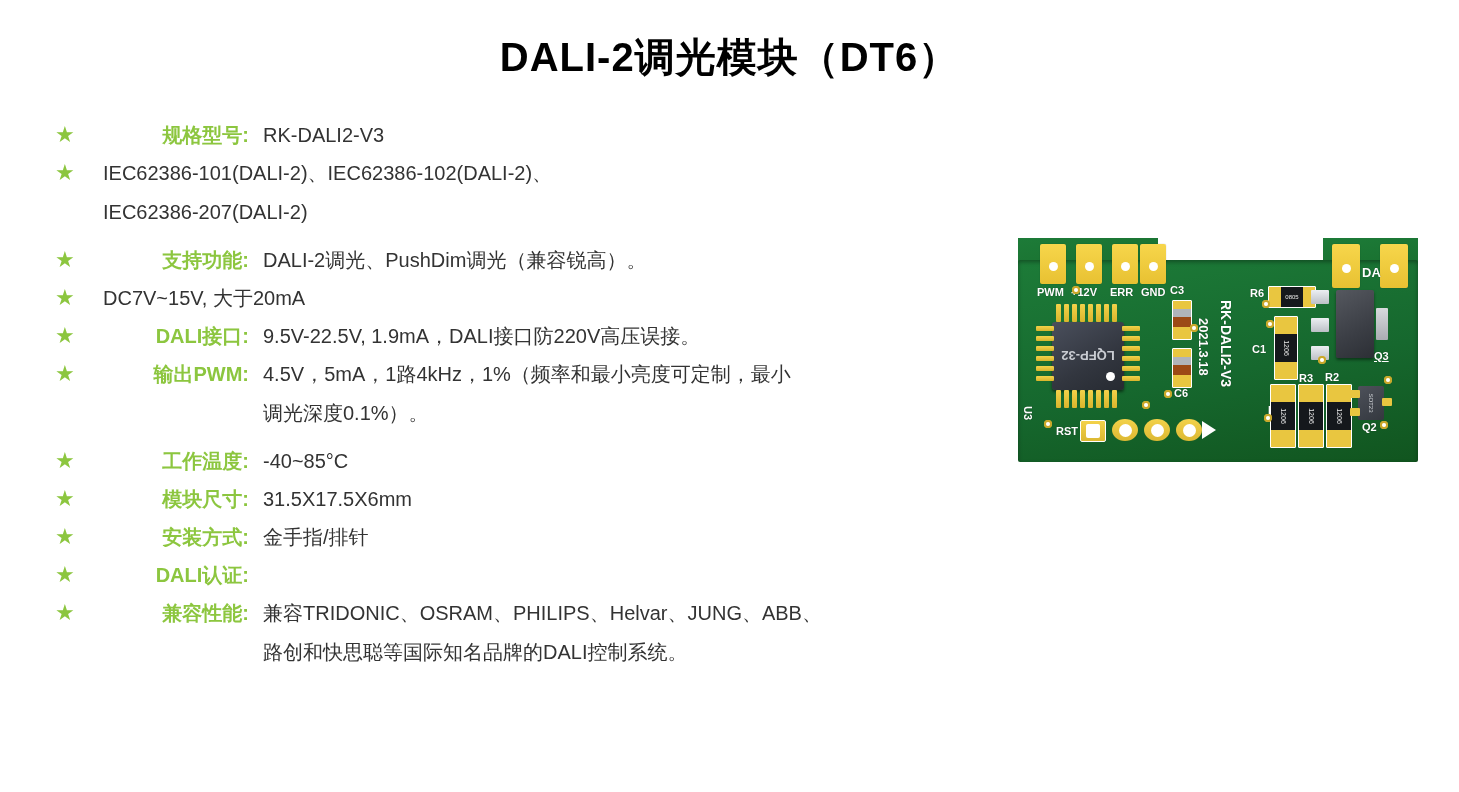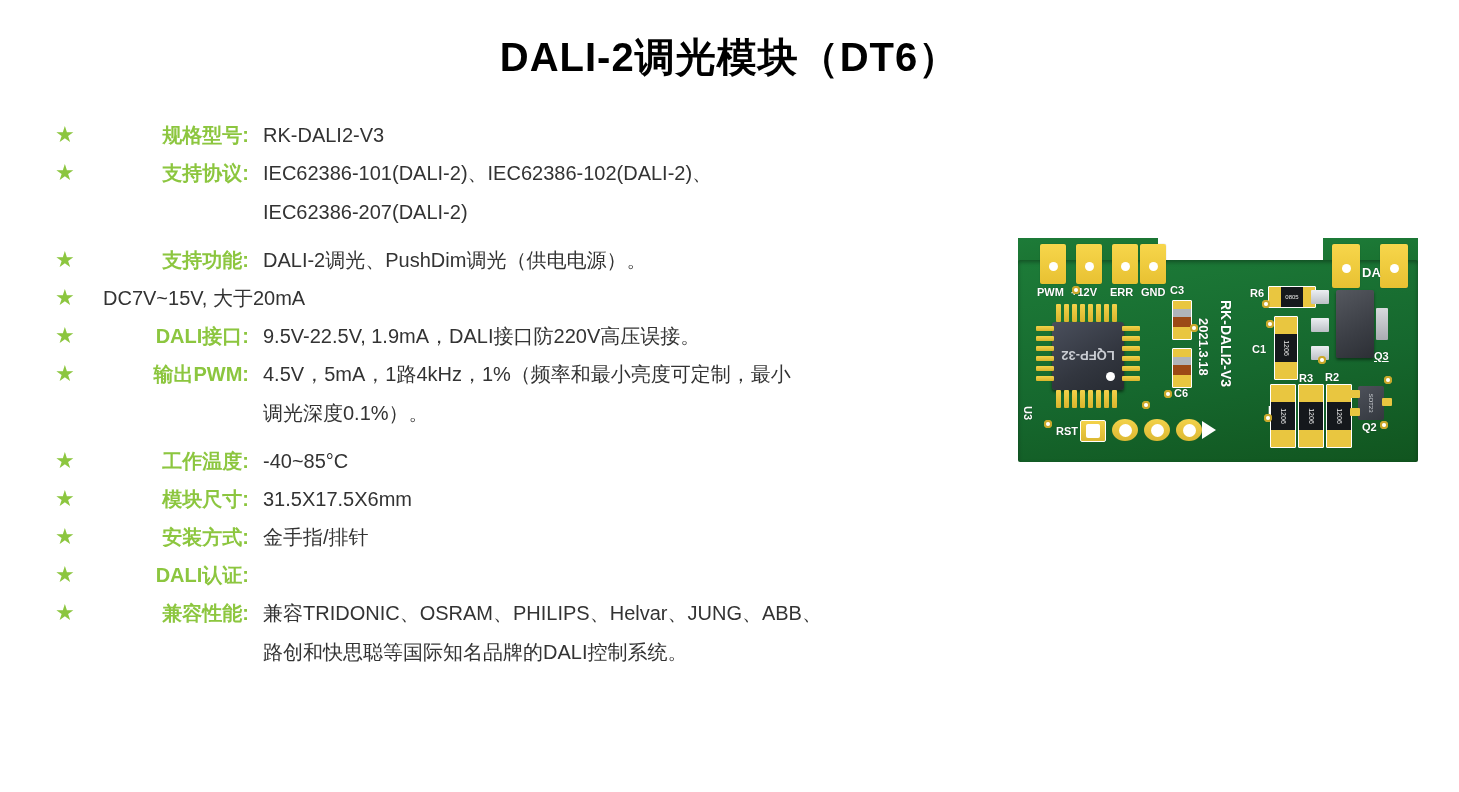--- a/index.html
+++ b/index.html
@@ -223,31 +223,30 @@
   <div class="spec-list" id="spec-list">
       <div class="spec-row">
         <div class="star">★</div>
         <div class="label">规格型号:</div>
         <div class="value">
           <span class="vline">RK-DALI2-V3</span>
         </div>
       </div>
       <div class="spec-row gap-after">
         <div class="star">★</div>
-        <div class="label">支持协议:</div>
         <div class="value">
           <span class="vline">IEC62386-101(DALI-2)、IEC62386-102(DALI-2)、</span>
           <span class="vline">IEC62386-207(DALI-2)</span>
         </div>
       </div>
       <div class="spec-row">
         <div class="star">★</div>
         <div class="label">支持功能:</div>
         <div class="value">
-          <span class="vline">DALI-2调光、PushDim调光（供电电源）。</span>
+          <span class="vline">DALI-2调光、PushDim调光（兼容锐高）。</span>
         </div>
       </div>
       <div class="spec-row">
         <div class="star">★</div>
         <div class="value">
           <span class="vline">DC7V~15V, 大于20mA</span>
         </div>
       </div>
       <div class="spec-row">
         <div class="star">★</div>

